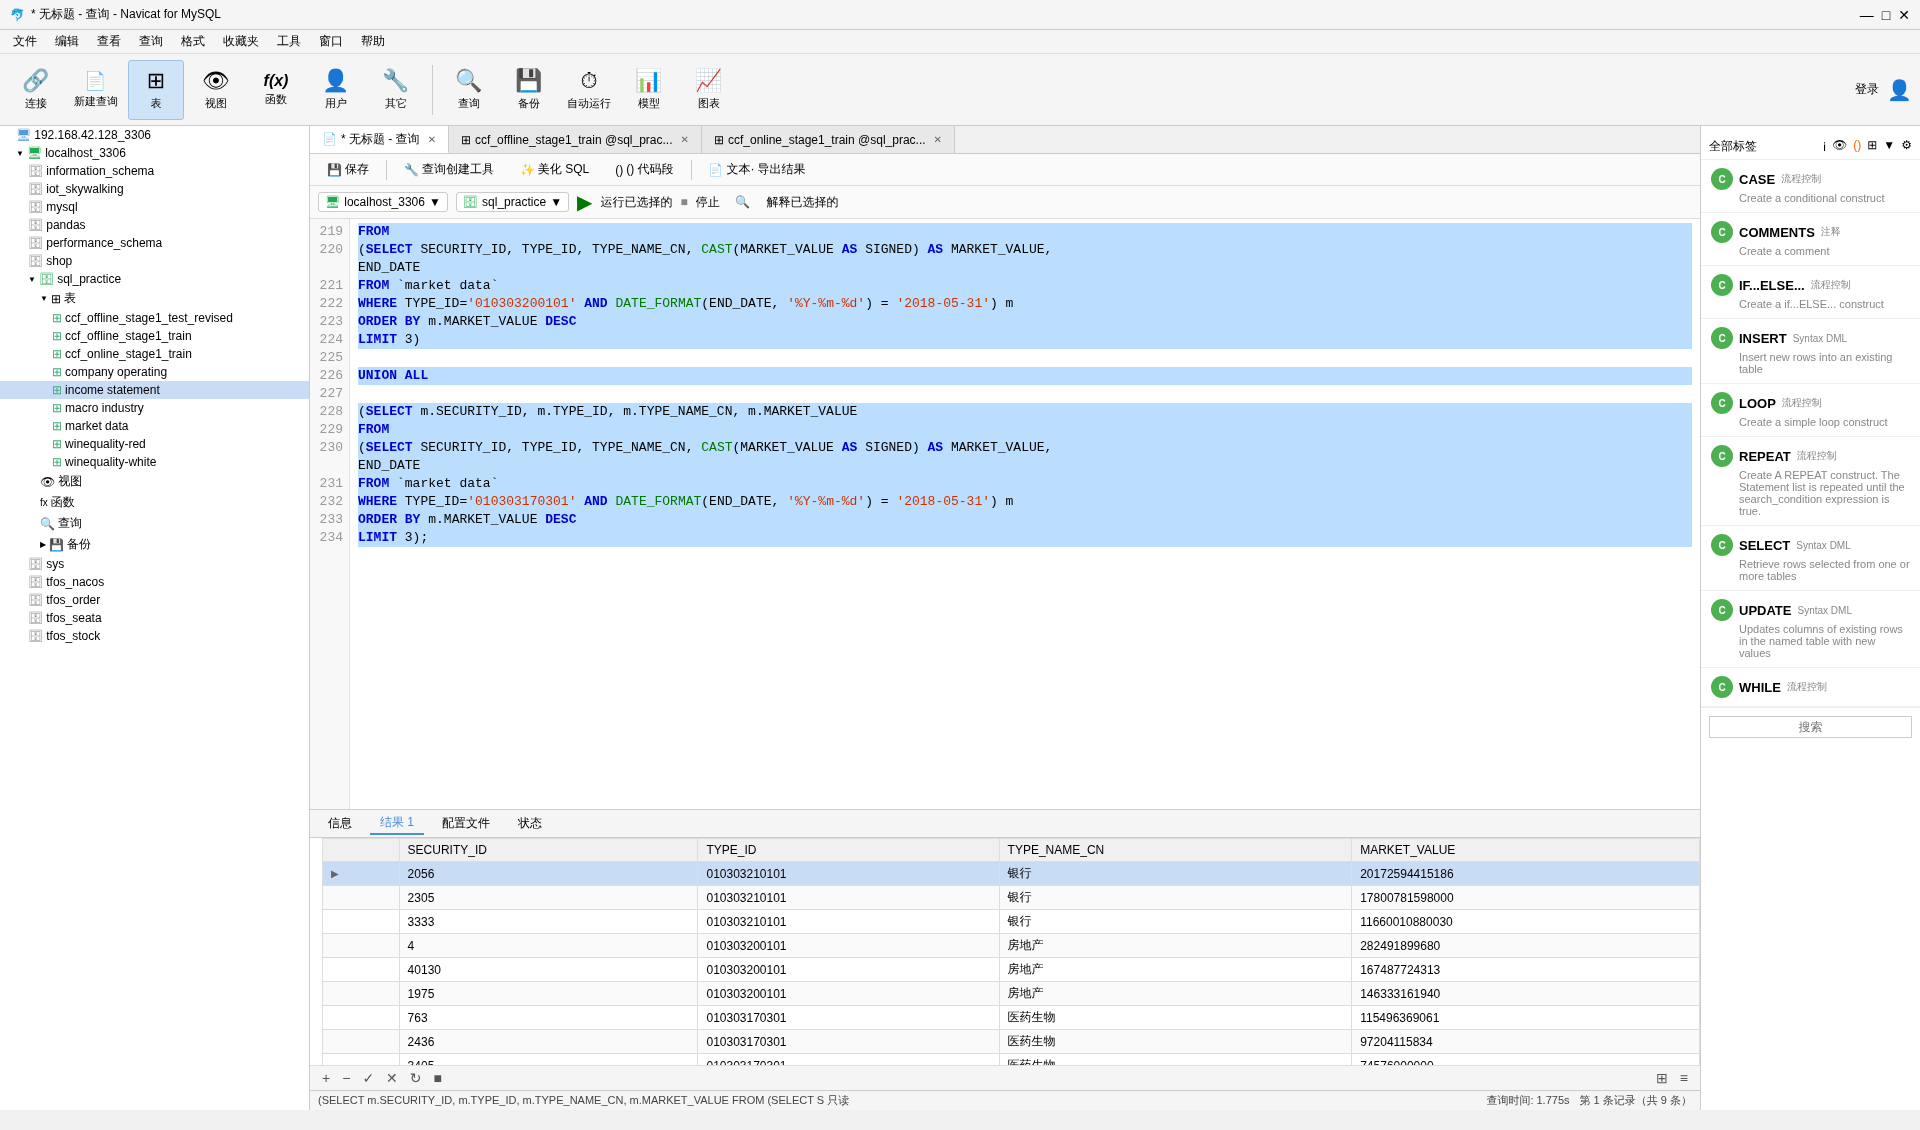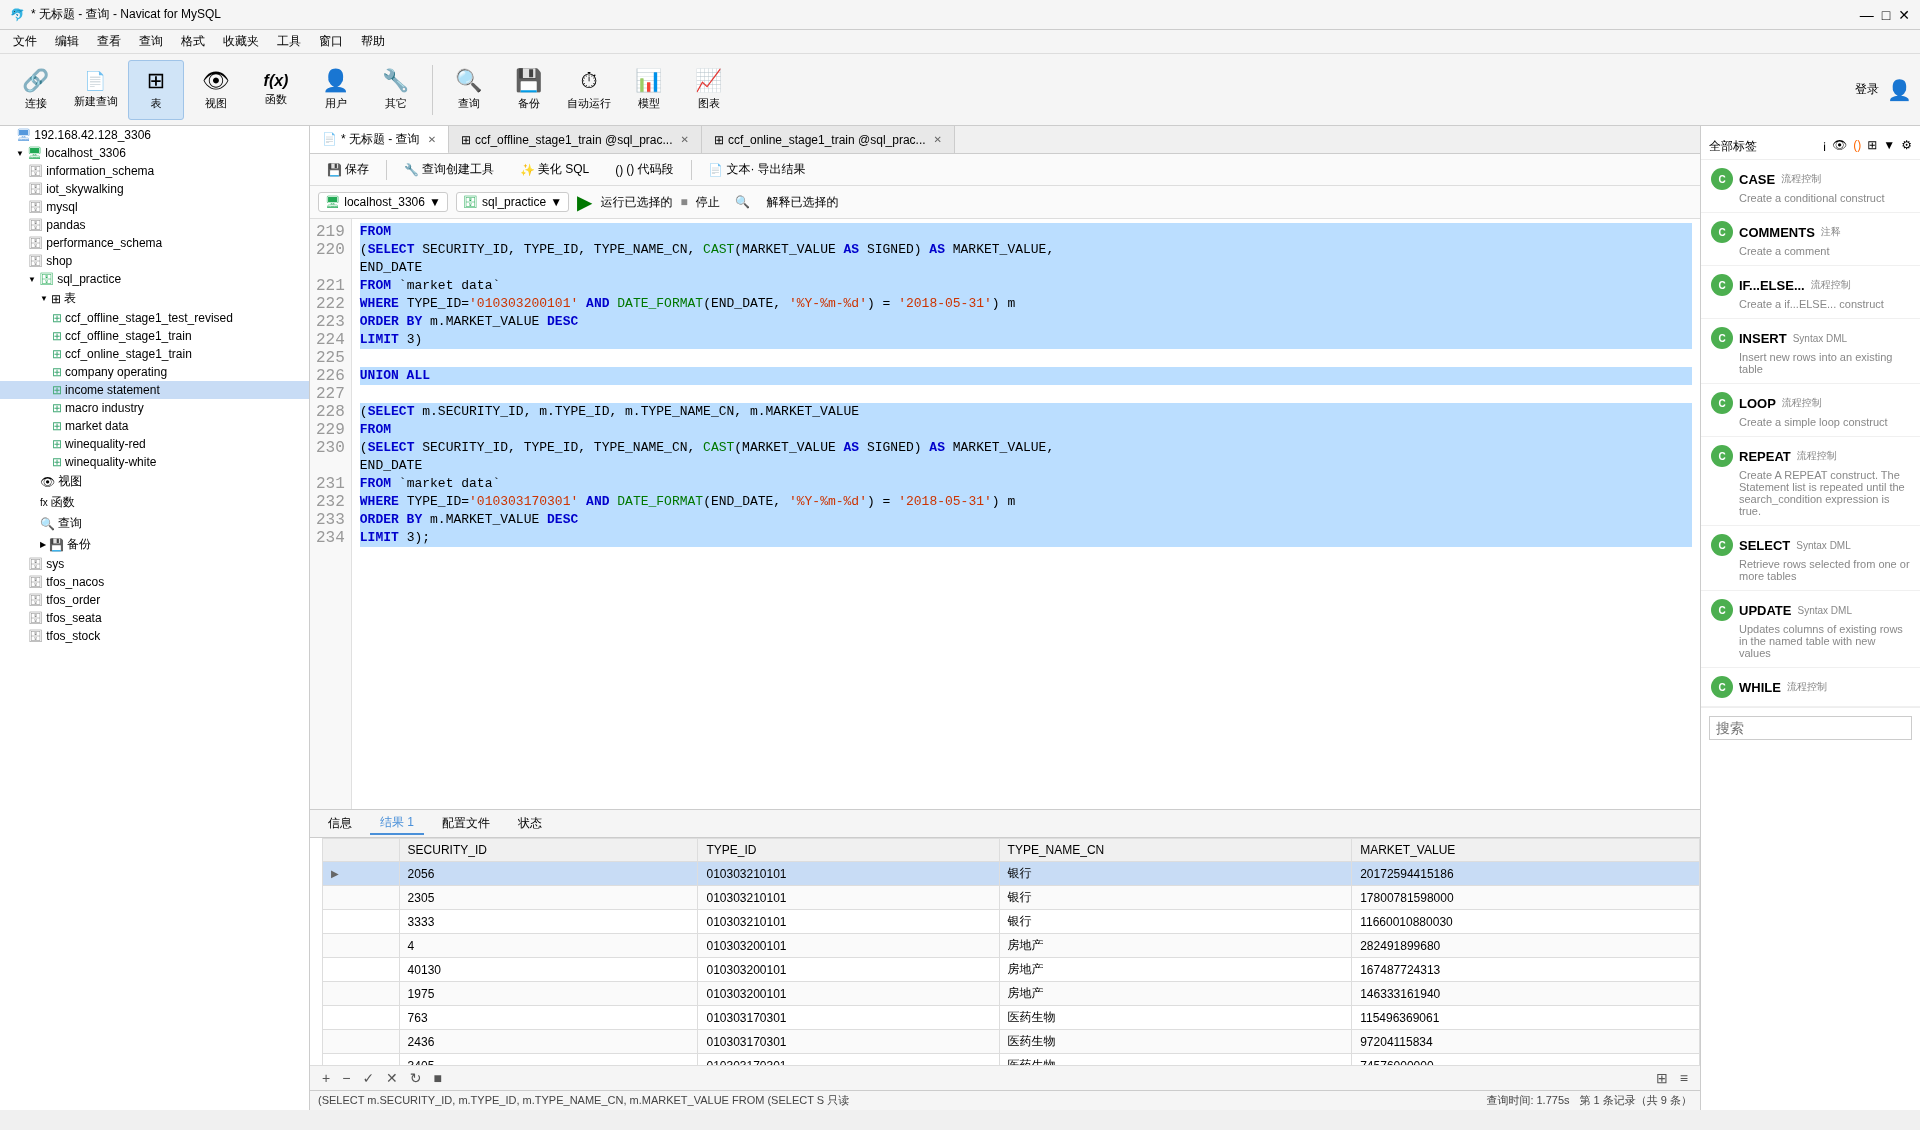--- a/index.html
+++ b/index.html
@@ -49,21 +49,21 @@
     .query-divider { width: 1px; height: 20px; background: #ccc; }
 
     
     .conn-bar { display: flex; align-items: center; padding: 4px 8px; border-bottom: 1px solid #ddd; gap: 8px; background: #fafafa; }
     .conn-select { display: flex; align-items: center; border: 1px solid #ccc; border-radius: 3px; padding: 2px 6px; background: white; font-size: 12px; gap: 4px; cursor: pointer; }
     .run-btn { background: none; border: none; cursor: pointer; color: #007700; font-size: 20px; }
     .stop-btn { background: none; border: none; cursor: pointer; color: #888; font-size: 12px; }
 
     
     .sql-editor { flex: 1; background: #fff; overflow-y: auto; font-family: Consolas, 'Courier New', monospace; font-size: 13px; display: flex; border-bottom: 1px solid #ccc; }
-    .line-numbers { background: #f8f8f8; border-right: 1px solid #e0e0e0; padding: 4px 6px; color: #999; font-size: 16px; text-align: right; min-width: 40px; user-select: none; }
+    .line-numbers { background: #f8f8f8; border-right: 1px solid #e0e0e0; padding: 4px 6px; color: #999; font-size: 13px; text-align: right; min-width: 40px; user-select: none; }
     .line-num { height: 18px; line-height: 18px; }
     .code-content { flex: 1; padding: 4px 8px; overflow-x: auto; }
     .code-line { height: 18px; line-height: 18px; white-space: pre; }
     .code-line.selected-line { background: #bbdeff; }
     .kw { color: #0000cc; font-weight: bold; }
     .str { color: #cc3300; }
     .fn { color: #007700; }
 
     
     .results-area { height: 280px; display: flex; flex-direction: column; }
@@ -83,21 +83,21 @@
     .status-right { margin-left: auto; }
 
     
     .right-panel { width: 220px; min-width: 220px; background: #fff; border-left: 1px solid #ccc; overflow-y: auto; padding: 8px 0; }
     .right-panel-header { display: flex; align-items: center; padding: 4px 8px; font-size: 12px; border-bottom: 1px solid #eee; gap: 4px; justify-content: space-between; }
     .right-panel-item { padding: 8px 10px; border-bottom: 1px solid #f0f0f0; cursor: pointer; }
     .rp-title { display: flex; align-items: center; gap: 6px; font-size: 13px; font-weight: bold; }
     .rp-icon { width: 22px; height: 22px; border-radius: 50%; display: flex; align-items: center; justify-content: center; font-size: 12px; font-weight: bold; color: white; flex-shrink: 0; }
     .rp-subtitle { font-size: 11px; color: #888; margin-top: 2px; padding-left: 28px; }
     .rp-search { padding: 8px; border-top: 1px solid #eee; }
-    .rp-search input { width: 100%; padding: 3px 6px; border: 1px solid #ccc; font-size: 14px; }
+    .rp-search input { width: 100%; padding: 3px 6px; border: 1px solid #ccc; font-size: 12px; text-align: center; }
 
     
     ::-webkit-scrollbar { width: 8px; height: 8px; }
     ::-webkit-scrollbar-track { background: #f1f1f1; }
     ::-webkit-scrollbar-thumb { background: #ccc; border-radius: 4px; }
 
     .results-bottom { display: flex; align-items: center; padding: 2px 8px; background: #f5f5f5; border-top: 1px solid #ddd; gap: 4px; }
     .results-bottom-btn { font-size: 14px; cursor: pointer; color: #555; padding: 2px 4px; }
     .results-bottom-spacer { flex: 1; }
   </style>

